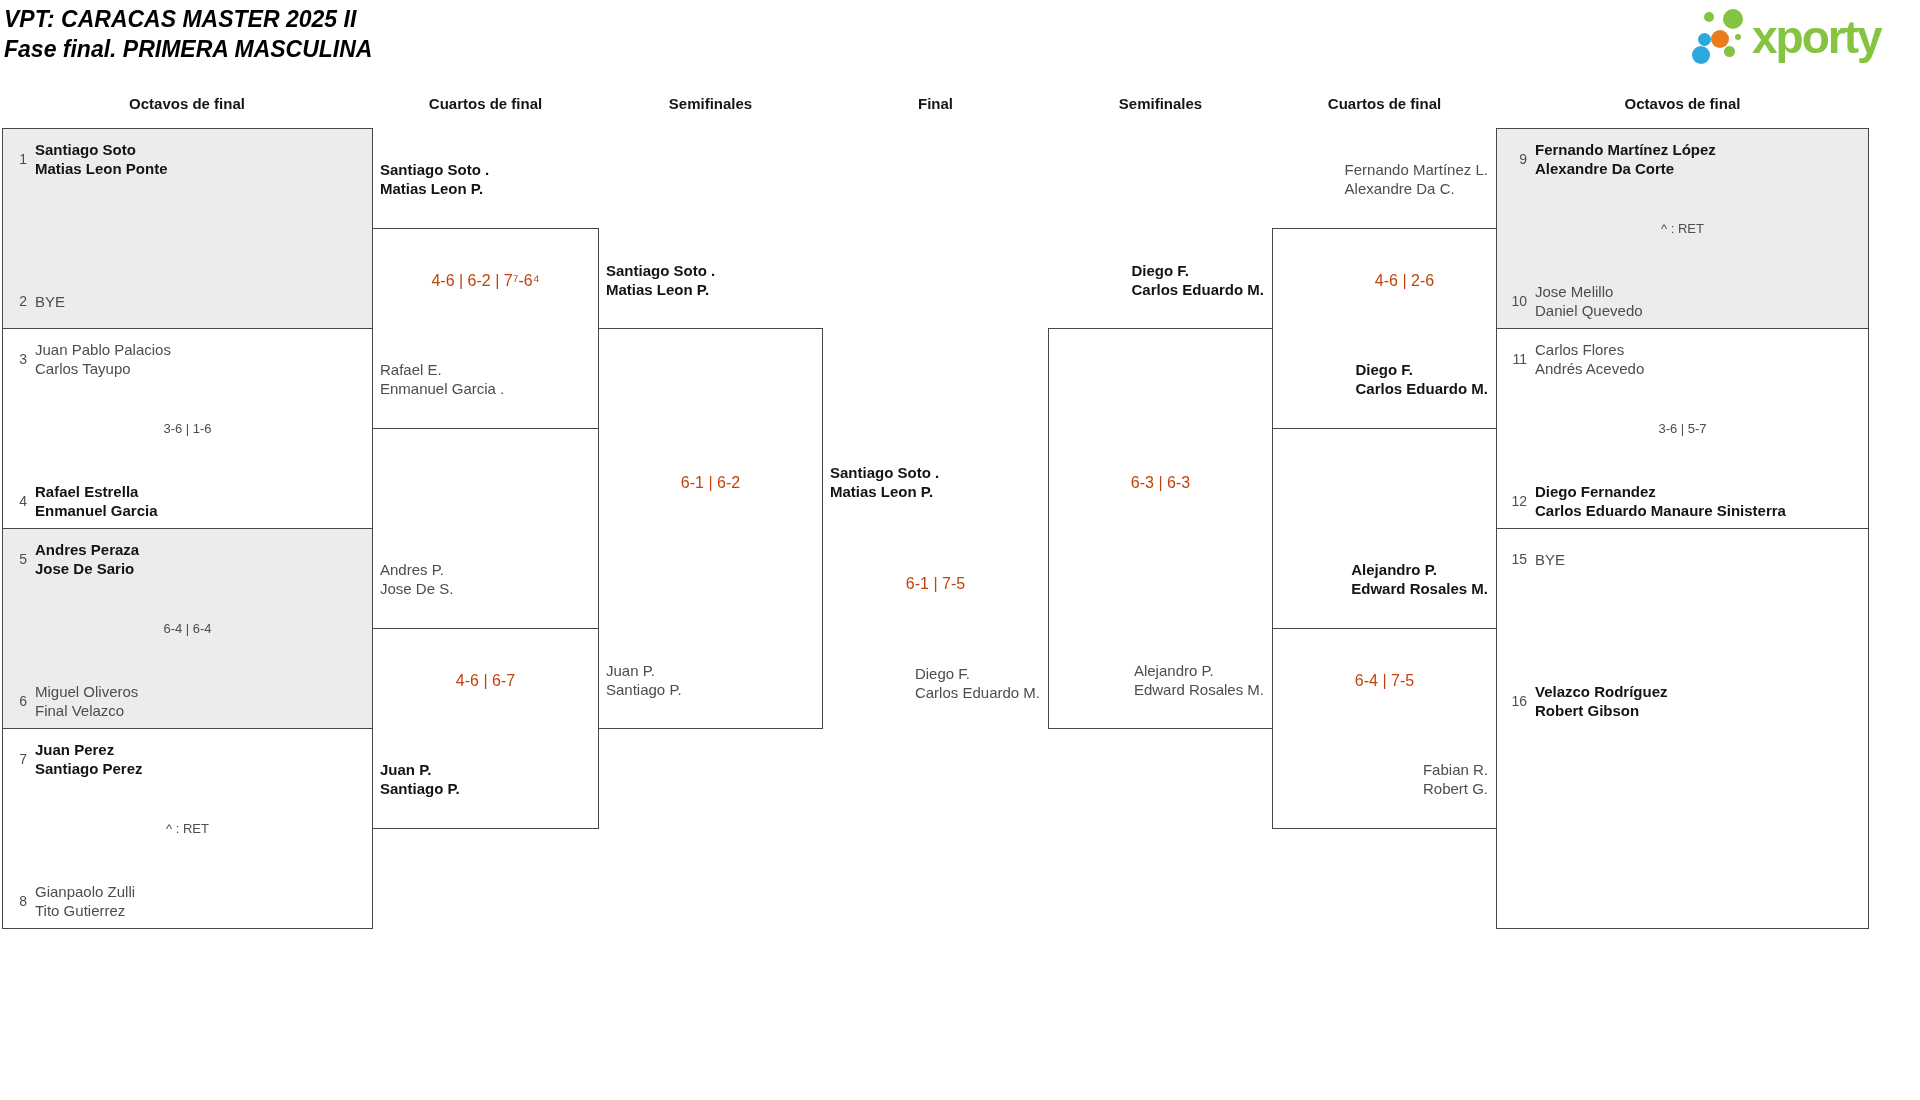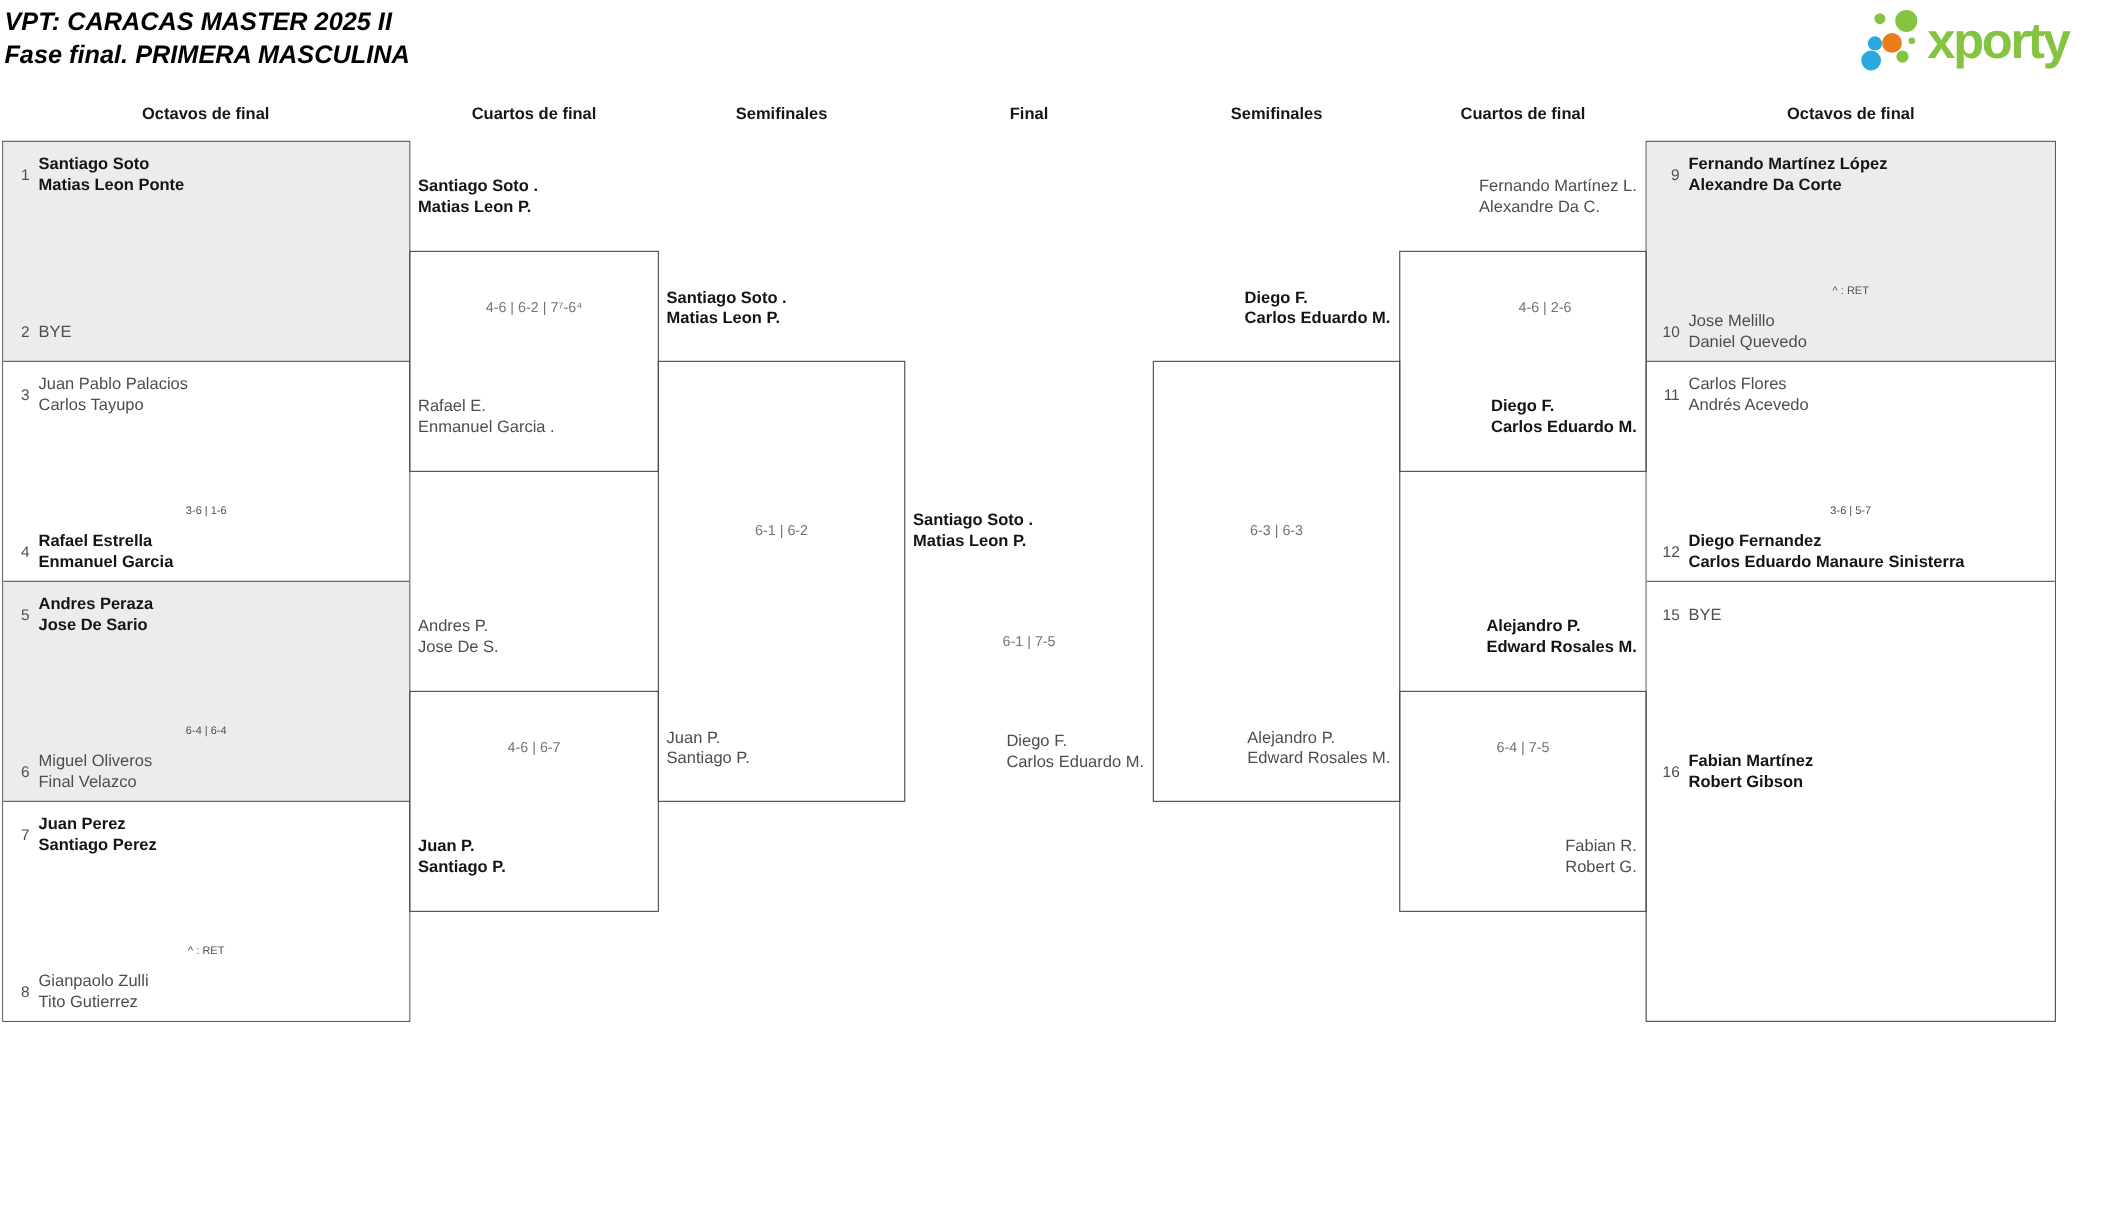--- a/index.html
+++ b/index.html
@@ -12,28 +12,28 @@
   .mrow{position:relative;height:200px;box-sizing:border-box;border-bottom:1px solid #484848;background:#fff;}
   .mrow:last-child{height:199px;border-bottom:none;}
   .mrow.g{background:#ececec;}
   .slot{position:absolute;left:6px;right:6px;display:flex;align-items:center;height:44px;}
   .slot.t{top:8px;}
   .slot.b{top:150px;}
   .seed{flex:0 0 auto;width:18px;text-align:right;font-size:14px;color:#4d4d4d;}
   .r16.rt .seed{width:24px;}
   .team{margin-left:8px;font-size:15px;line-height:19px;color:#4d4d4d;}
   .team.w{font-weight:700;color:#141414;}
-  .msc{position:absolute;top:92px;left:0;right:0;text-align:center;font-size:10px;color:#4d4d4d;margin-top:38px;}
+  .msc{position:absolute;top:92px;left:0;right:0;text-align:center;font-size:13px;color:#4d4d4d;}
   
   .obox{position:absolute;border:1px solid #484848;box-sizing:border-box;background:transparent;}
   
   .lbl{position:absolute;font-size:15px;line-height:19px;color:#4d4d4d;white-space:nowrap;}
   .lbl.w{font-weight:700;color:#141414;}
   .lbl.ra{}
-  .sc{position:absolute;font-size:13px;color:#737373;text-align:center;white-space:nowrap;}
+  .sc{position:absolute;font-size:16px;color:#c2410c;text-align:center;white-space:nowrap;}
   
   .logo{position:absolute;left:1690px;top:2px;width:228px;height:72px;cursor:pointer;}
   .dot{position:absolute;border-radius:50%;}
   .d1{left:14px;top:10px;width:10px;height:10px;background:#84c441;}
   .d2{left:33px;top:7px;width:20px;height:20px;background:#84c441;}
   .d3{left:8px;top:31px;width:13px;height:13px;background:#2aa9e0;}
   .d4{left:21px;top:28px;width:18px;height:18px;background:#ea7c1c;}
   .d5{left:2px;top:44px;width:18px;height:18px;background:#2aa9e0;}
   .d6{left:34px;top:44px;width:11px;height:11px;background:#84c441;}
   .d7{left:45px;top:32px;width:6px;height:6px;background:#84c441;}
@@ -179,21 +179,21 @@
         <span class="seed">15</span>
         <span class="team">
           <div>BYE</div>
           <div></div>
         </span>
       </div>
       <div class="msc"></div>
       <div class="slot b">
         <span class="seed">16</span>
         <span class="team w">
-          <div>Fabian Martínez</div>
+          <div>Velazco Rodríguez</div>
           <div>Robert Gibson</div>
         </span>
       </div>
     </div>
   </div>
 
   <div class="obox" style="left:372px;top:228px;width:227px;height:201px"></div>
   <div class="obox" style="left:372px;top:628px;width:227px;height:201px"></div>
   <div class="obox" style="left:598px;top:328px;width:225px;height:401px"></div>
   <div class="obox" style="left:1048px;top:328px;width:225px;height:401px"></div>

